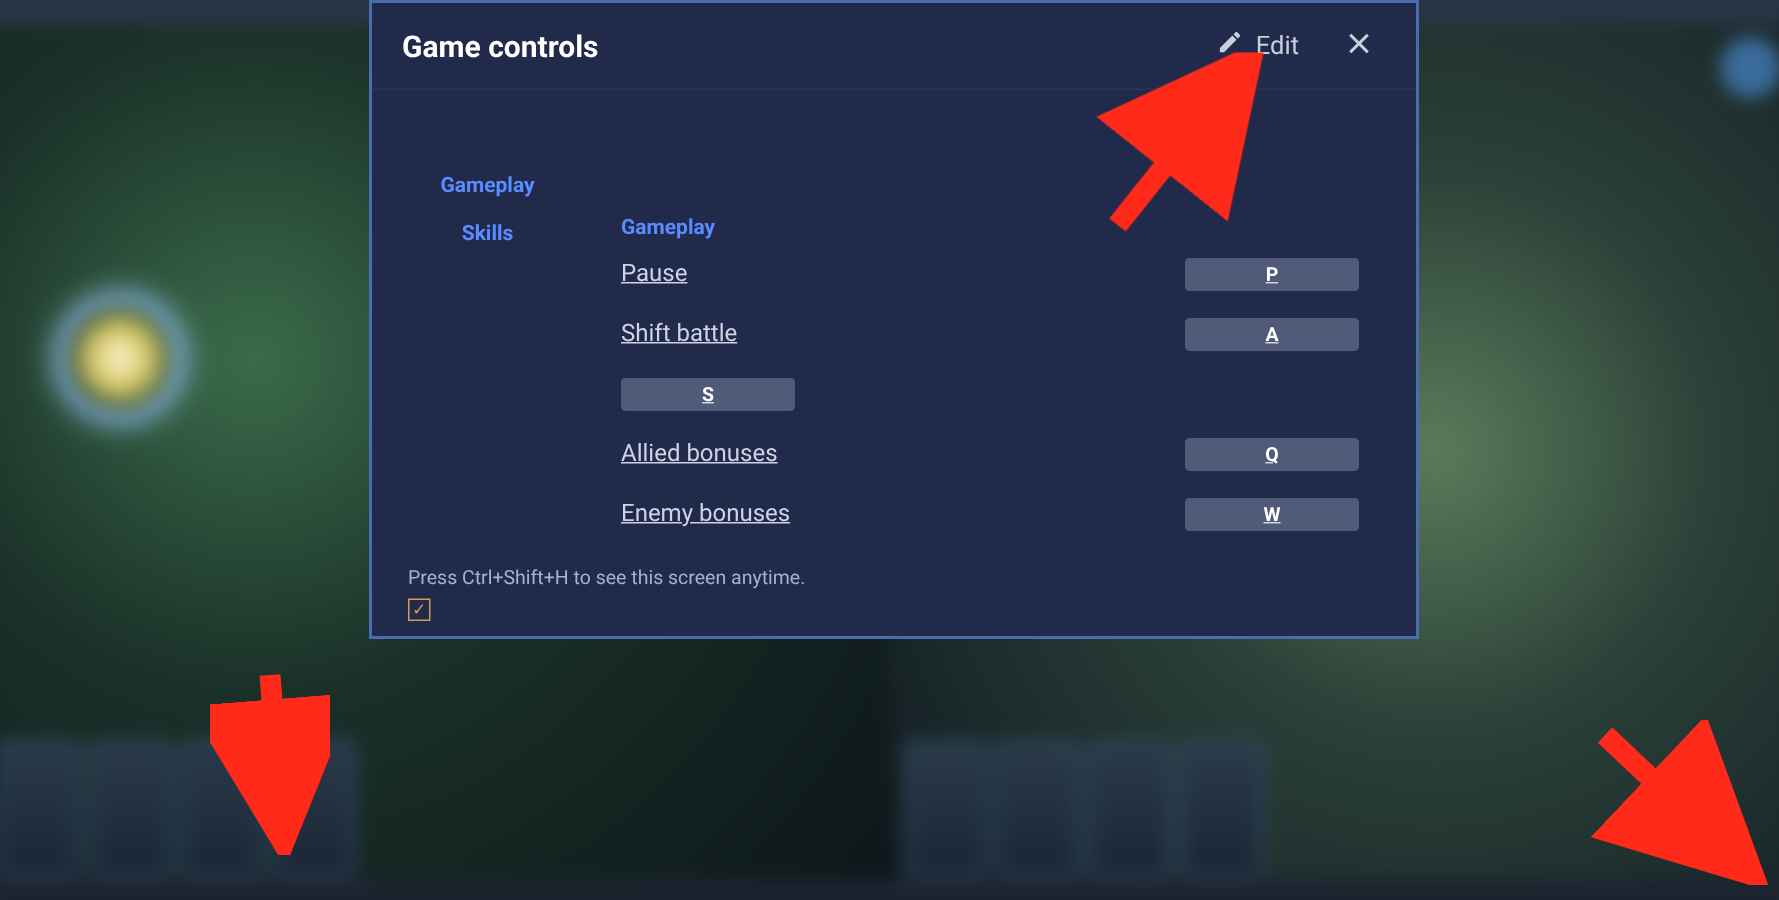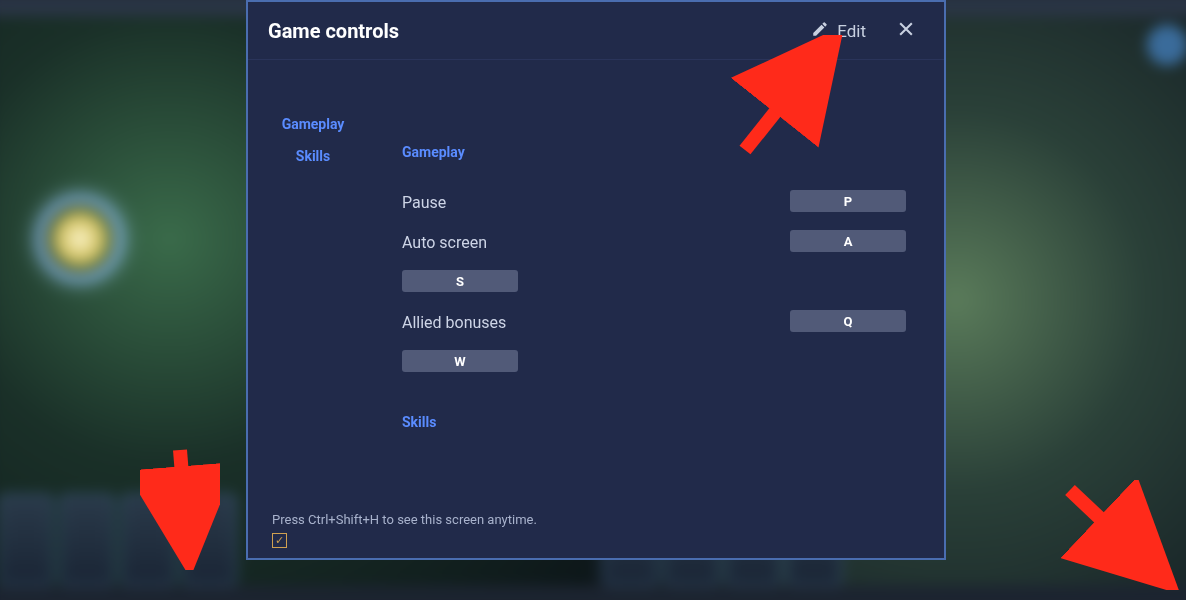--- a/index.html
+++ b/index.html
@@ -62,21 +62,21 @@
   }
   .backdrop .bottom {
     position:absolute; bottom:0; left:0; right:0; height:20px; background:#1c2430;
   }
 
   .modal {
     position: absolute;
     left: 246px;
     top: 0;
     width: 700px;
-    height: 560px;
+    height: 426px;
     background: #212a4a;
     border: 2px solid #4a6db0;
     display: flex;
     flex-direction: column;
     color: #d0d5e5;
   }
   .modal-header {
     height: 58px;
     display: flex;
     align-items: center;
@@ -107,20 +107,21 @@
     justify-content:center;
     cursor:pointer;
     margin-left:10px;
   }
   .close-btn svg { width:20px; height:20px; stroke:#c8d0e0; stroke-width:2.5; }
 
   .modal-body {
     flex: 1;
     display: flex;
     overflow: hidden;
+    margin-left: 12px;
   }
   .sidebar {
     width: 130px;
     padding-top: 48px;
     display: flex;
     flex-direction: column;
     align-items: center;
   }
   .sidebar-item {
     color: #5a8cff;
@@ -139,22 +140,23 @@
   .content::-webkit-scrollbar-thumb { background:#4a5a7a; border-radius:3px; }
   .section-heading {
     color: #5a8cff;
     font-weight: 700;
     font-size: 14px;
     margin: 18px 0 12px 0;
   }
   .section-heading:first-child { margin-top: 56px; }
   .row {
     display: flex;
-    align-items: flex-end;
+    align-items: flex-start;
     height: 40px;
+    text-decoration: underline;
   }
   .row-label {
     flex: 1;
     color: #cdd4e6;
     font-size: 16px;
   }
   .key-chip {
     width: 116px;
     height: 22px;
     background: #515a78;
@@ -250,31 +252,32 @@
       <div class="sidebar-item">Skills</div>
     </div>
 
     <div class="content">
       <div class="section-heading">Gameplay</div>
       <div class="row">
           <div class="row-label">Pause</div>
           <div class="key-chip">P</div>
         </div>
       <div class="row">
-          <div class="row-label">Auto screen</div>
+          <div class="row-label">Shift battle</div>
           <div class="key-chip">A</div>
         </div>
       <div class="row">
           <div class="key-chip">S</div>
         </div>
       <div class="row">
           <div class="row-label">Allied bonuses</div>
           <div class="key-chip">Q</div>
         </div>
       <div class="row">
+          <div class="row-label">Enemy bonuses</div>
           <div class="key-chip">W</div>
         </div>
 
       <div class="section-gap"></div>
 
       <div class="section-heading" style="margin-top:0">Skills</div>
     </div>
   </div>
 
   <div class="modal-footer">

